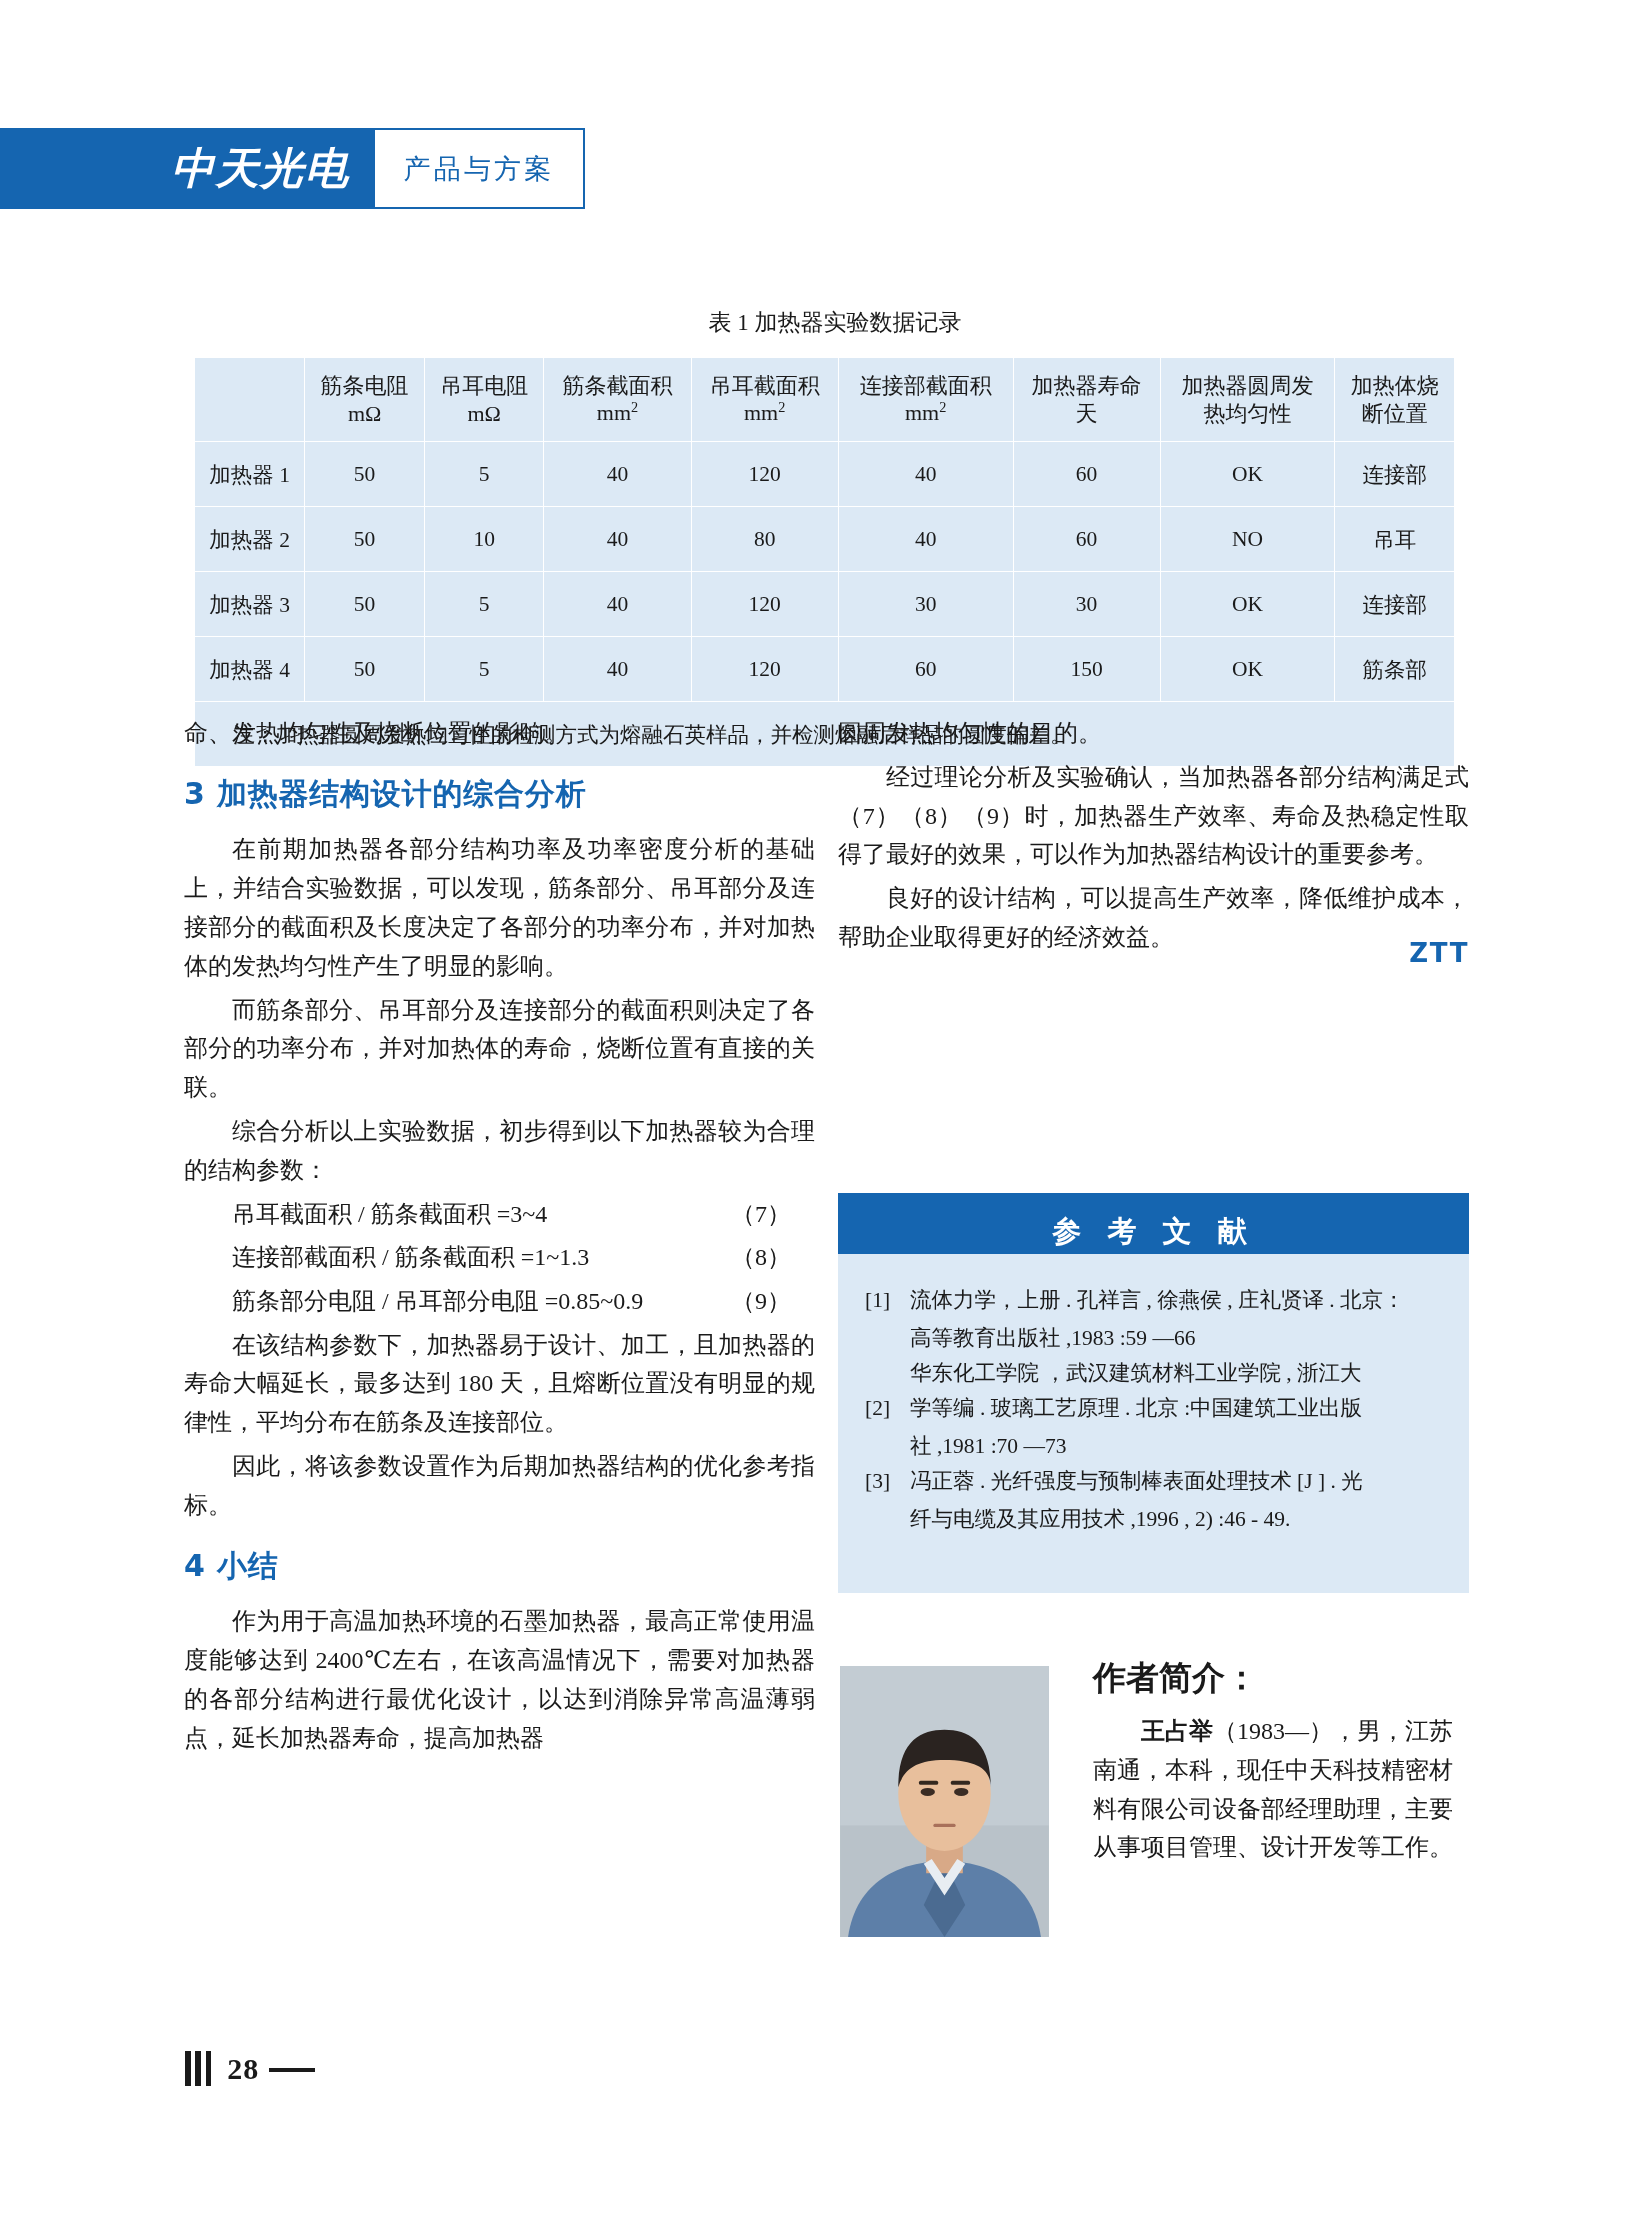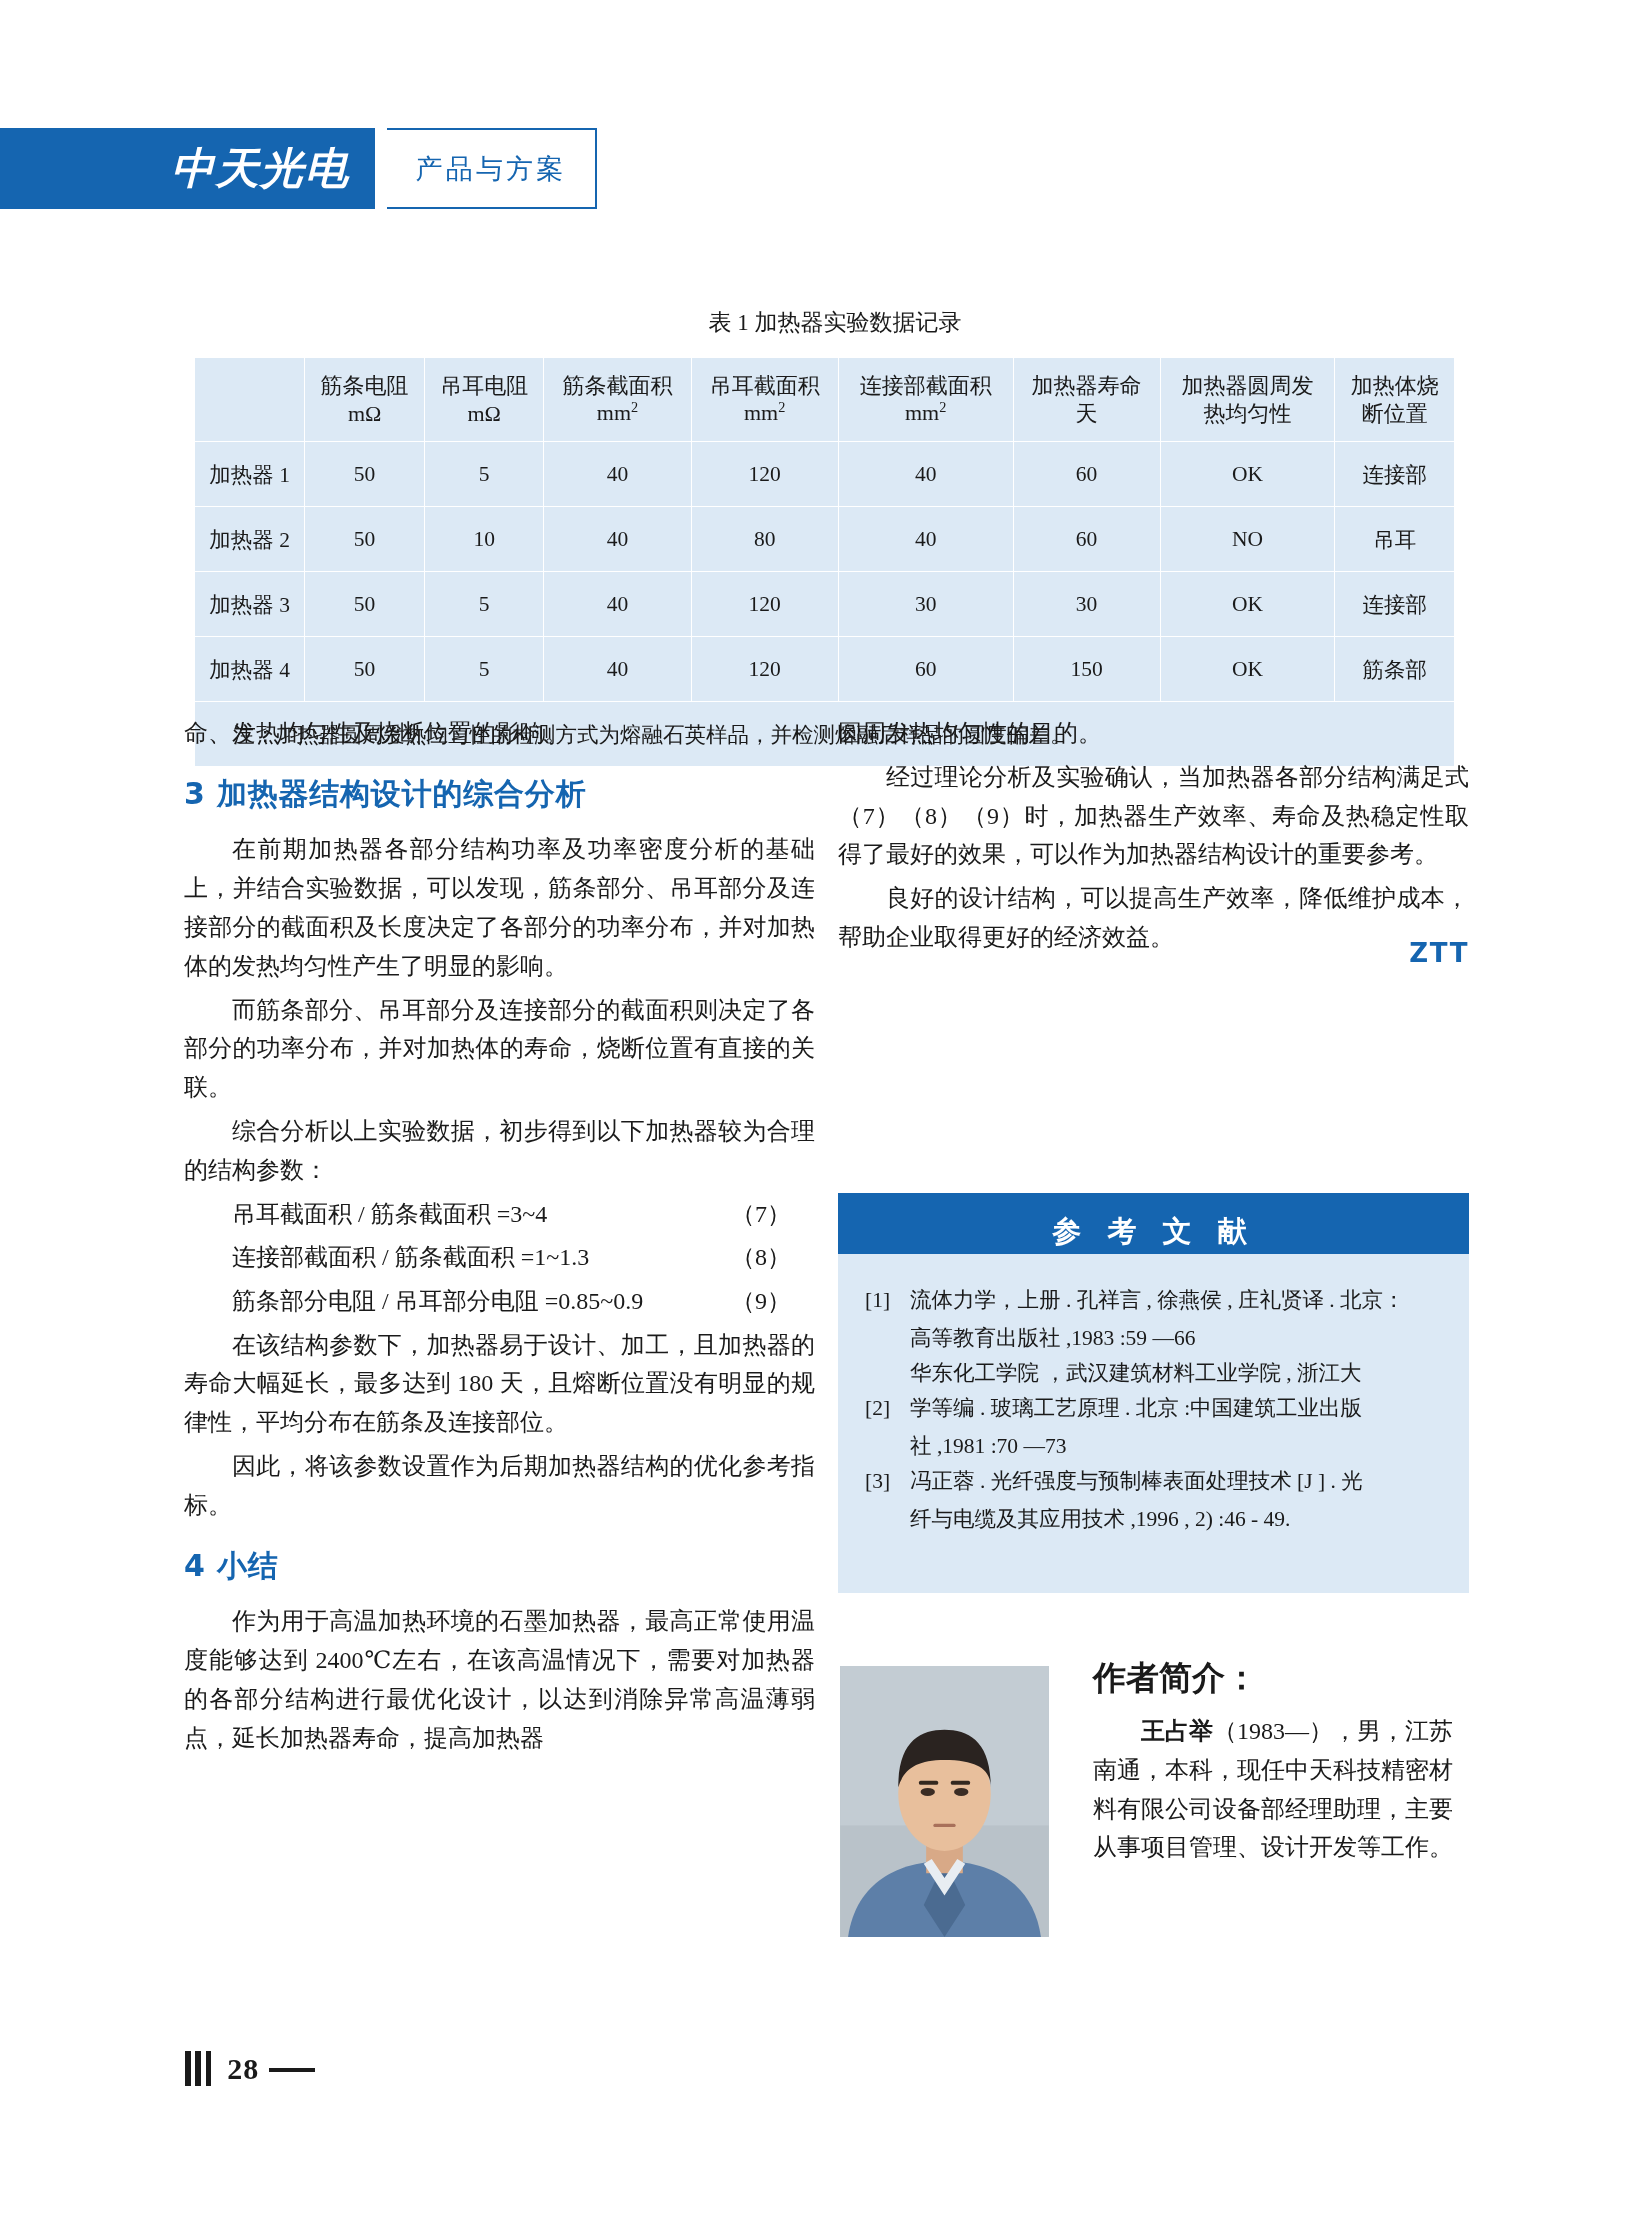--- a/index.html
+++ b/index.html
@@ -24,21 +24,20 @@
 
   
   .header {
     position: absolute;
     left: 0;
     top: 128px;
     width: 623px;
     height: 81px;
     display: flex;
     align-items: stretch;
-    gap: 12px;
   }
   .logo-box {
     background: #1565b0;
     width: 375px;
     display: flex;
     align-items: center;
     justify-content: flex-end;
     padding-right: 25.5px;
     box-sizing: border-box;
   }

